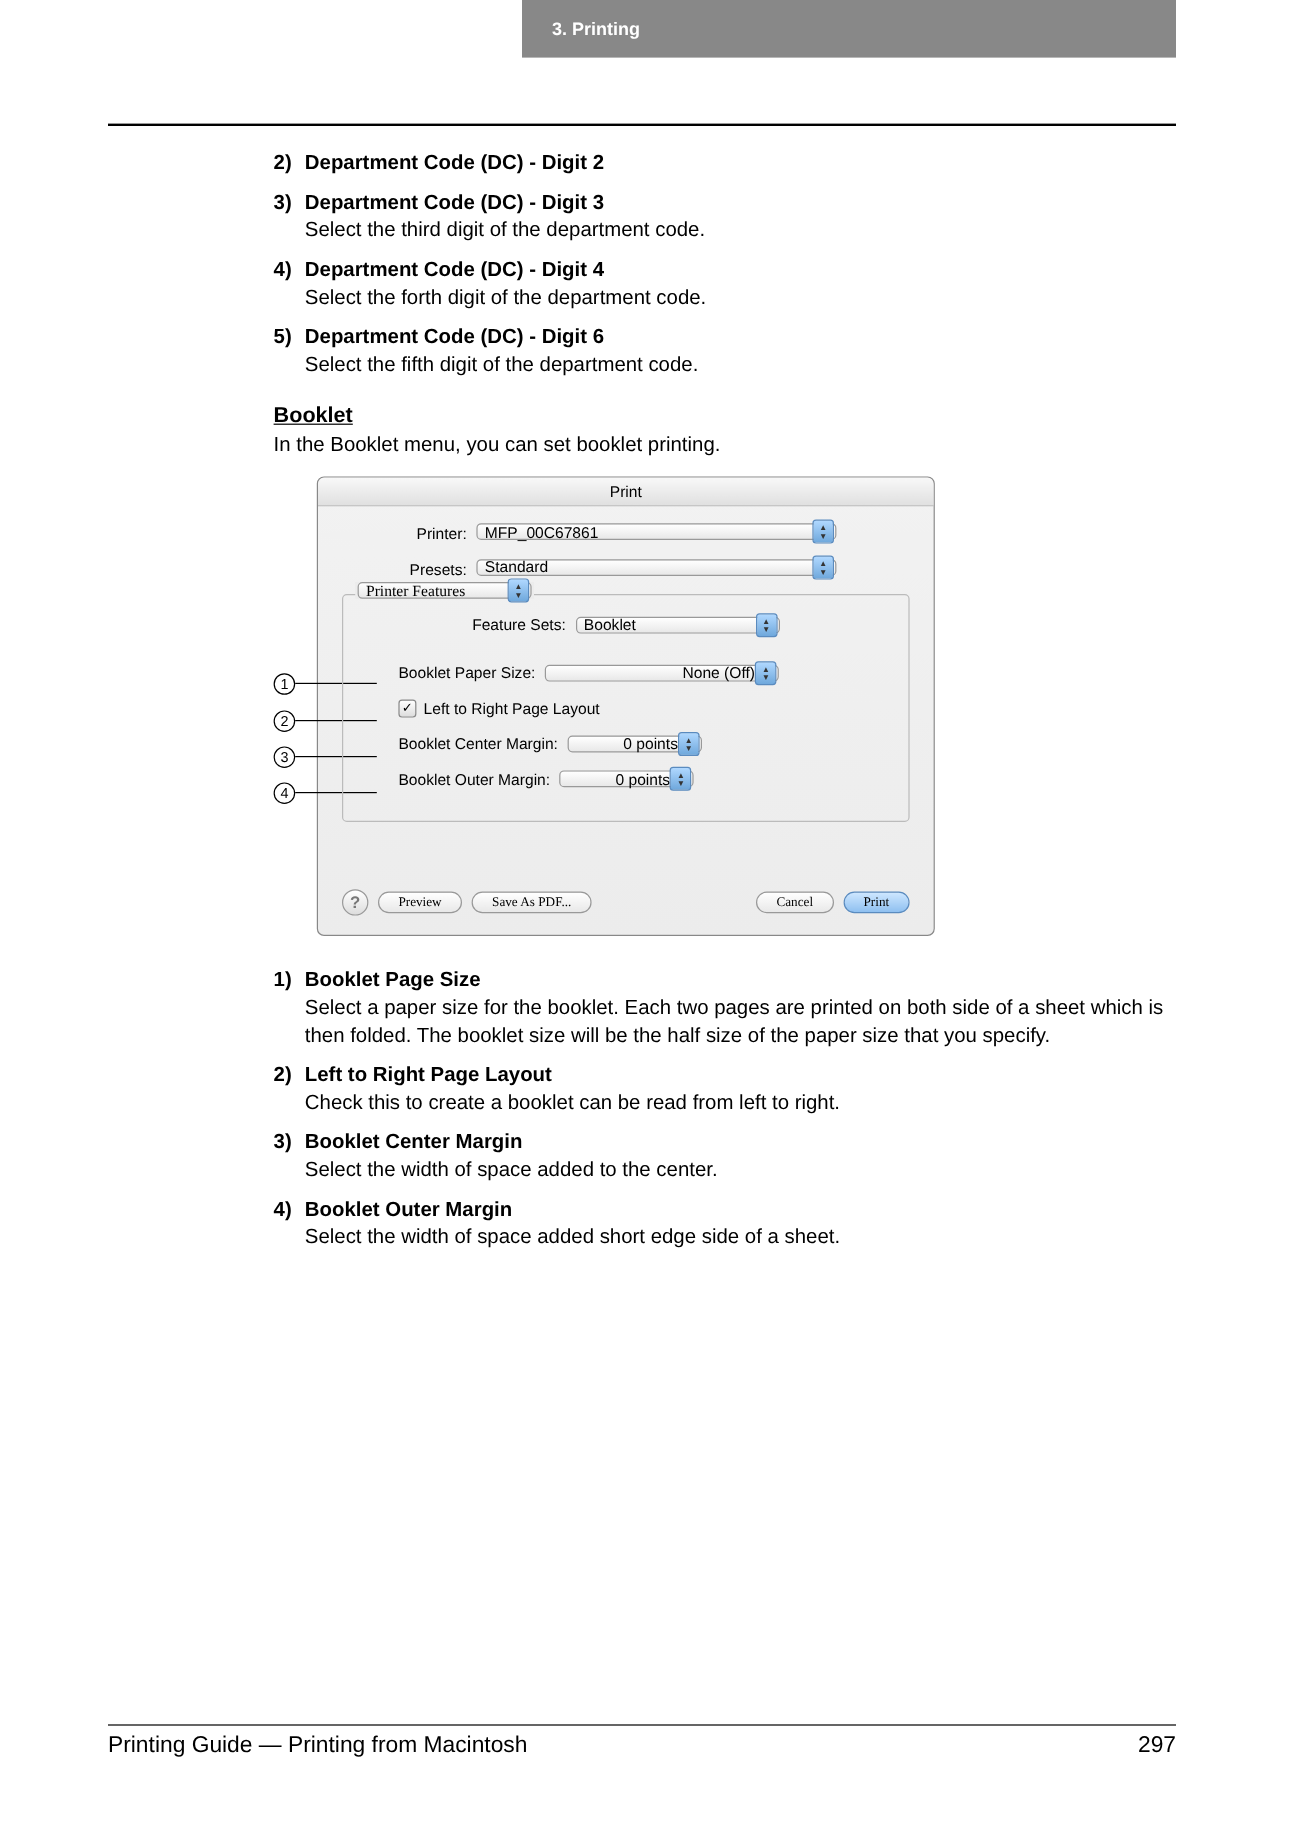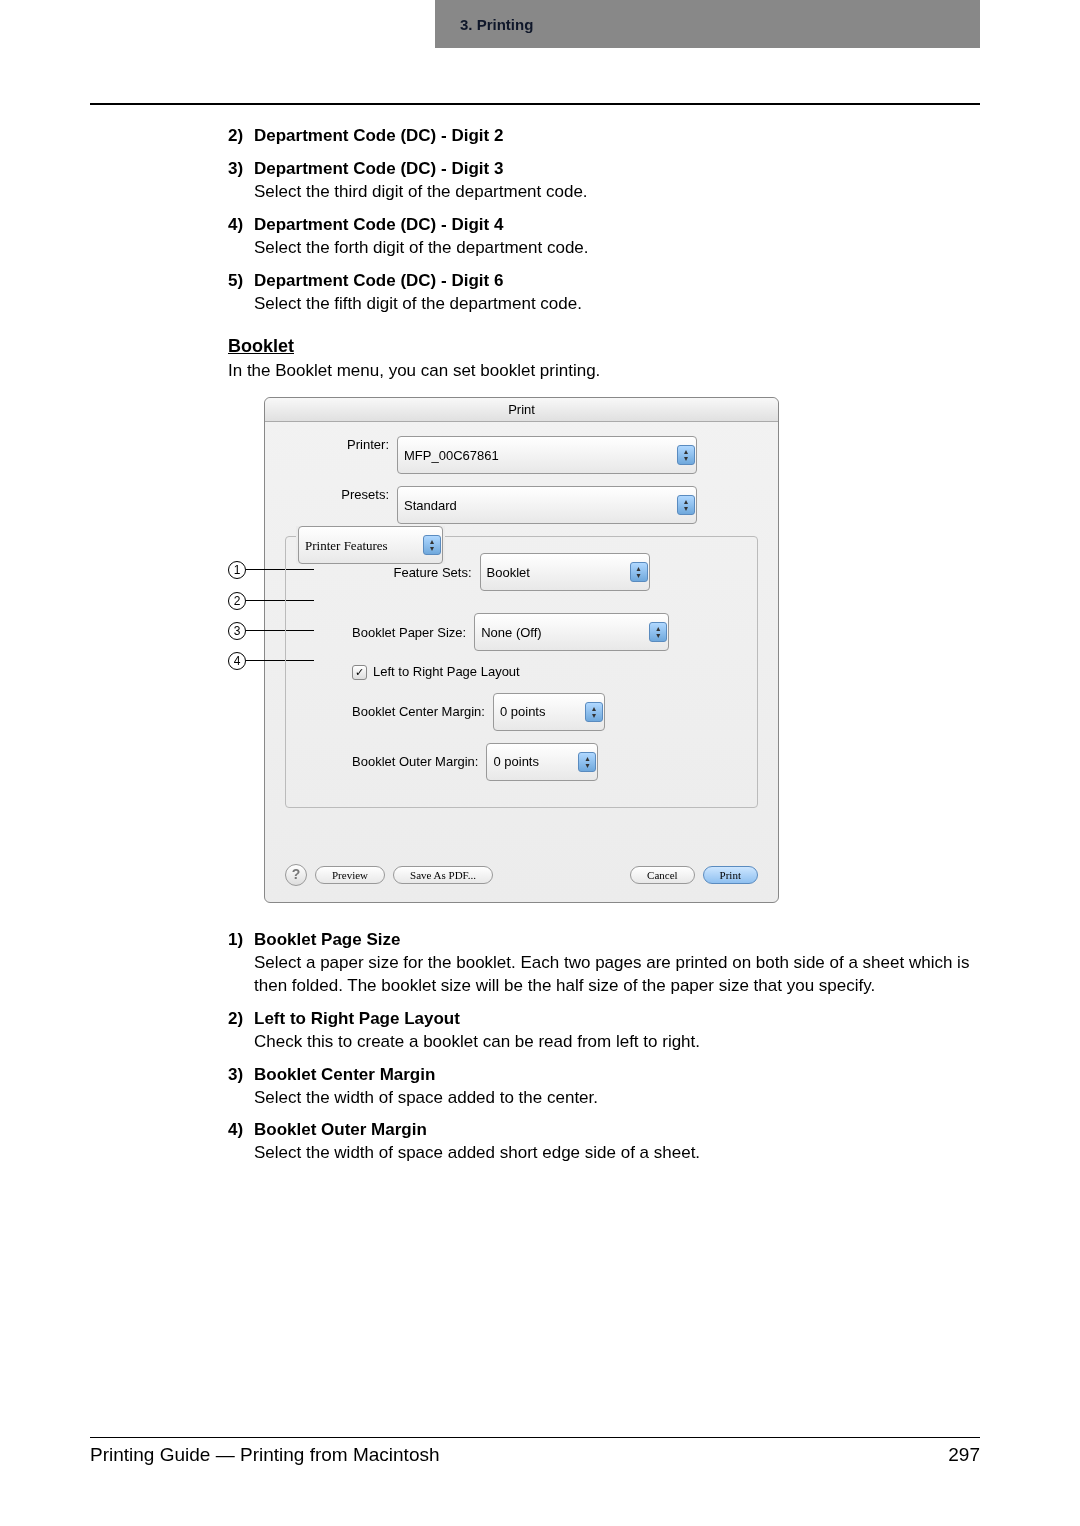--- a/index.html
+++ b/index.html
@@ -16,21 +16,21 @@
     top: 0;
     left: 435px;
     width: 545px;
     height: 48px;
     background: #888;
     display: flex;
     align-items: center;
     padding-left: 25px;
     font-size: 15px;
     font-weight: bold;
-    color: #0f172a;
+    color: #ffffff;
   }
   .hr-top {
     position: absolute;
     top: 103px;
     left: 90px;
     width: 890px;
     height: 2px;
     background: #000;
   }
   .content {
@@ -101,21 +101,21 @@
   }
   .dialog-body { padding: 14px 20px 16px 20px; }
   .row { display: flex; align-items: flex-start; margin-bottom: 12px; }
   .row-label { width: 112px; text-align: right; padding-right: 8px; }
   .select {
     display: inline-flex;
     align-items: center;
     border: 1px solid #999;
     border-radius: 4px;
     background: linear-gradient(#fff,#e8e8e8);
-    height: 38px;
+    height: 14px;
     padding: 0 6px;
     position: relative;
     font-size: 13px;
   }
   .select-text { flex: 1; }
   .stepper {
     width: 18px;
     height: 20px;
     background: linear-gradient(#b0d8ff,#6fa8dc);
     border: 1px solid #5a8bbf;
@@ -144,21 +144,21 @@
     background: #ececec;
     padding: 0 2px;
     font-size: 13px;
     display: flex;
     align-items: center;
     gap: 4px;
     font-family: Liberation Serif, serif;
   }
   .legend .select { width: 145px; }
   .frow { display: flex; align-items: center; margin: 12px 0; }
-  .frow-indent { margin-left: 48px; }
+  .frow-indent { margin-left: 28px; text-align: right; }
   .frow-label { padding-right: 8px; }
   .checkbox {
     width: 15px; height: 15px;
     border: 1px solid #888;
     border-radius: 3px;
     background: linear-gradient(#fff,#ddd);
     display: inline-flex;
     align-items: center;
     justify-content: center;
     margin-right: 6px;

